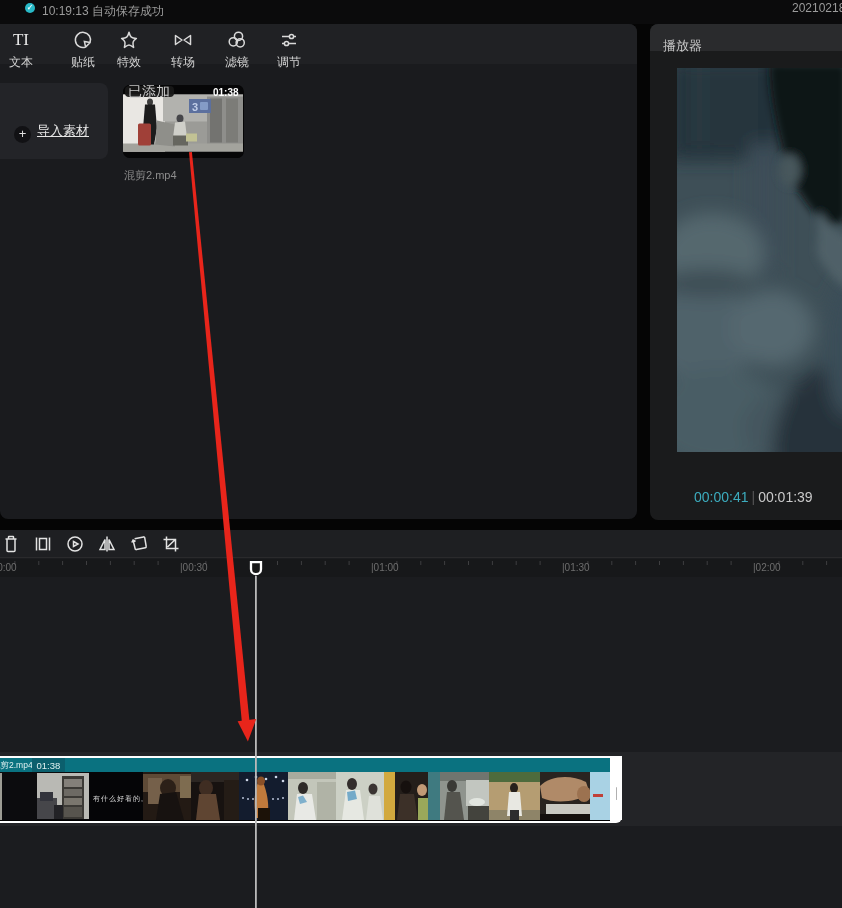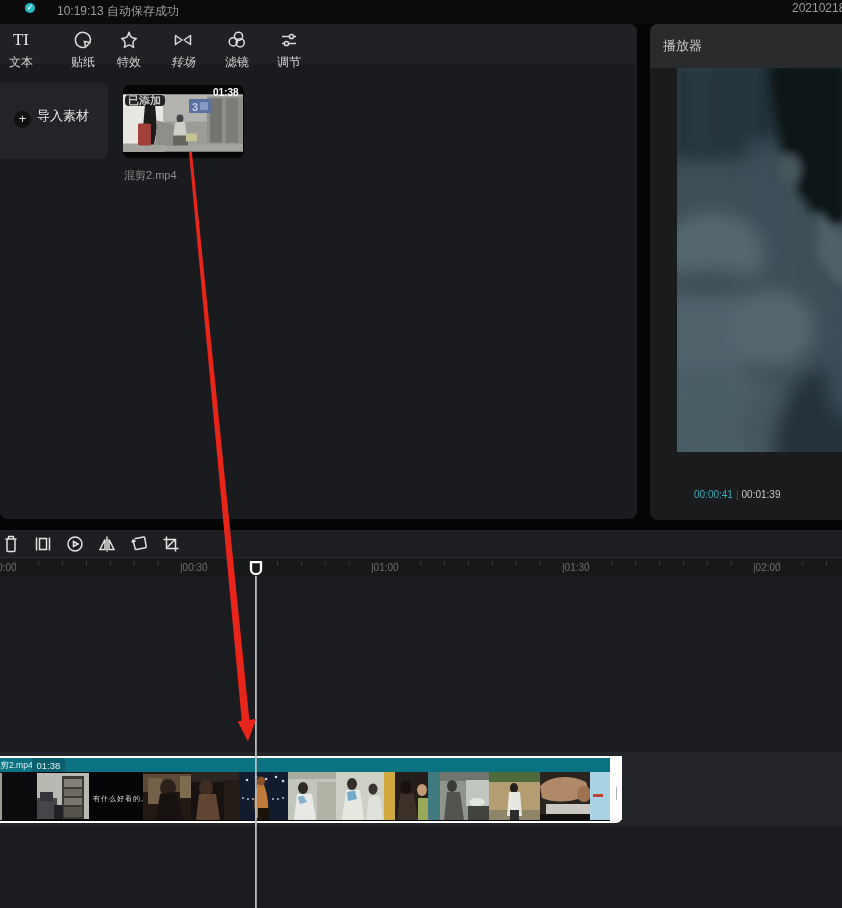--- a/index.html
+++ b/index.html
@@ -5,47 +5,47 @@
   * { margin:0; padding:0; box-sizing:border-box; }
   html,body { width:842px; height:908px; background:#000; overflow:hidden;
     font-family:"Liberation Sans", sans-serif; }
   #stage { position:relative; width:842px; height:908px; background:#050505; }
   .abs { position:absolute; }
 
   
   #topbar { left:0; top:0; width:842px; height:24px; background:#0b0b0c; }
   #savedot { left:25px; top:3px; width:10px; height:10px; border-radius:50%; background:#28b9c7;
     color:#eafafa; font-size:8px; line-height:10px; text-align:center; font-weight:bold;}
-  #savetxt { left:42px; top:2.5px; font-size:12px; color:#9b9b9b;margin-left:15px; }
+  #savetxt { left:42px; top:2.5px; font-size:12px; color:#9b9b9b; }
   #datetxt { left:792px; top:1px; font-size:12px; color:#9b9b9b; }
 
   
   #media { left:0; top:24px; width:637px; height:495px; background:#1a1b1e; border-radius:0 8px 8px 8px; }
   #mtools { left:0; top:0; width:637px; height:40px; background:#202124; border-radius:0 8px 0 0; }
   .tab { position:absolute; top:4px; width:54px; text-align:center; color:#d9d9d9; }
   .tab .ic { height:20px; margin-top:2px; }
   .tab .lb { font-size:12px; margin-top:4px; color:#d2d2d2;}
   #importcard { left:0; top:59px; width:108px; height:76px; background:#232428; border-radius:0 8px 8px 0; }
-  #importrow { left:14px; top:83px; color:#e6e6e6; font-size:13px; }
+  #importrow { left:14px; top:98px; color:#e6e6e6; font-size:13px;text-decoration:underline; }
   #importrow .plus { display:inline-block; width:17px; height:17px; border-radius:50%; background:#111114;
       color:#e0e0e0; text-align:center; line-height:16px; font-size:13px; vertical-align:-3px; margin-right:6px;}
 
   
   #thumb { left:123px; top:60.5px; width:120.5px; height:73px; background:#060607; border-radius:7px; overflow:hidden; }
-  #chip { left:1.5px; top:10px; background:rgba(24,24,24,0.95); color:#c6c6c6; font-size:11px;
-     padding:0px 3.5px 1px; border-radius:4px; line-height:10px;font-weight:bold; }
+  #chip { left:1.5px; top:1px; background:rgba(24,24,24,0.95); color:#c6c6c6; font-size:14px;
+     padding:0px 3.5px 1px; border-radius:4px; line-height:10px; }
   #thumbtime { right:5px; top:2.5px; color:#fff; font-size:10px; font-weight:bold; }
   #fname { left:124px; top:143.5px; font-size:11px; color:#8d8d8d; }
 
   
   #player { left:650px; top:24px; width:192px; height:496px; background:#1a1b1c; border-radius:8px 0 0 8px; }
-  #phead { left:0; top:0; width:192px; height:44px; background:#2a2b2d; border-radius:8px 0 0 0; }
+  #phead { left:0; top:0; width:192px; height:27px; background:#2a2b2d; border-radius:8px 0 0 0; }
   #phead span { position:absolute; left:13px; top:13px; font-size:13px; color:#c9c9c9; }
   #video { left:27px; top:44px; width:165px; height:384px; }
-  #ptime { left:4px; top:464.5px; font-size:10px;padding-left:40px; }
+  #ptime { left:4px; top:464.5px; font-size:14px;padding-left:40px; }
   #ptime .cur { color:#3cacbe; }
   #ptime .sep { color:#555; padding:0 3px;}
   #ptime .tot { color:#c9c9c9; }
 
   
   #timeline { left:0; top:530px; width:842px; height:378px; background:#1b1c1f; }
   #ttools { left:0; top:0; width:842px; height:28px; background:#1e1f22; border-bottom:1px solid #2a2a2c;}
   #ruler { left:0; top:29px; width:842px; height:18px; background:#17181a; color:#6e6e6e; font-size:10px;}
   #trackrow { left:0; top:222px; width:842px; height:74px; background:#232427; }
   #clip { left:-10px; top:226px; width:632px; height:67px; border-radius:0 6px 6px 0;
@@ -79,21 +79,21 @@
           <path d="M12.6 17.1 A7.6 7.6 0 1 1 17.1 12.6 Z M12.6 17.1 L11.4 11.4 L17.1 12.6"></path>
         </svg></div>
         <div class="lb">贴纸</div>
       </div>
       <div class="tab" style="left:102px;font-family:Liberation Mono, monospace;">
         <div class="ic"><svg width="20" height="20" viewBox="0 0 20 20" fill="none" stroke="#d9d9d9" stroke-width="1.5" stroke-linejoin="round">
           <path d="M10 2.2 Q11 6 12.3 7.1 Q13.6 8.2 17.4 8.4 Q14.5 10.6 14.1 12.1 Q13.7 13.6 14.6 17.4 Q11.4 15 10 15 Q8.6 15 5.4 17.4 Q6.3 13.6 5.9 12.1 Q5.5 10.6 2.6 8.4 Q6.4 8.2 7.7 7.1 Q9 6 10 2.2 Z"></path>
         </svg></div>
         <div class="lb">特效</div>
       </div>
-      <div class="tab" style="left:156px;font-style:italic;">
+      <div class="tab" style="left:156px;">
         <div class="ic"><svg width="22" height="20" viewBox="0 0 22 20" fill="none" stroke="#d9d9d9" stroke-width="1.5" stroke-linejoin="round">
           <path d="M3.5 5.5 L10 10 L3.5 14.5 Z M18.5 5.5 L12 10 L18.5 14.5 Z"></path>
         </svg></div>
         <div class="lb">转场</div>
       </div>
       <div class="tab" style="left:210px;text-align:center;">
         <div class="ic"><svg width="20" height="20" viewBox="0 0 20 20" fill="none" stroke="#d9d9d9" stroke-width="1.5">
           <circle cx="11.5" cy="6.3" r="4.1"></circle>
               <circle cx="6.3" cy="11.8" r="4.1"></circle>
               <circle cx="13.2" cy="12.8" r="4.1"></circle>

